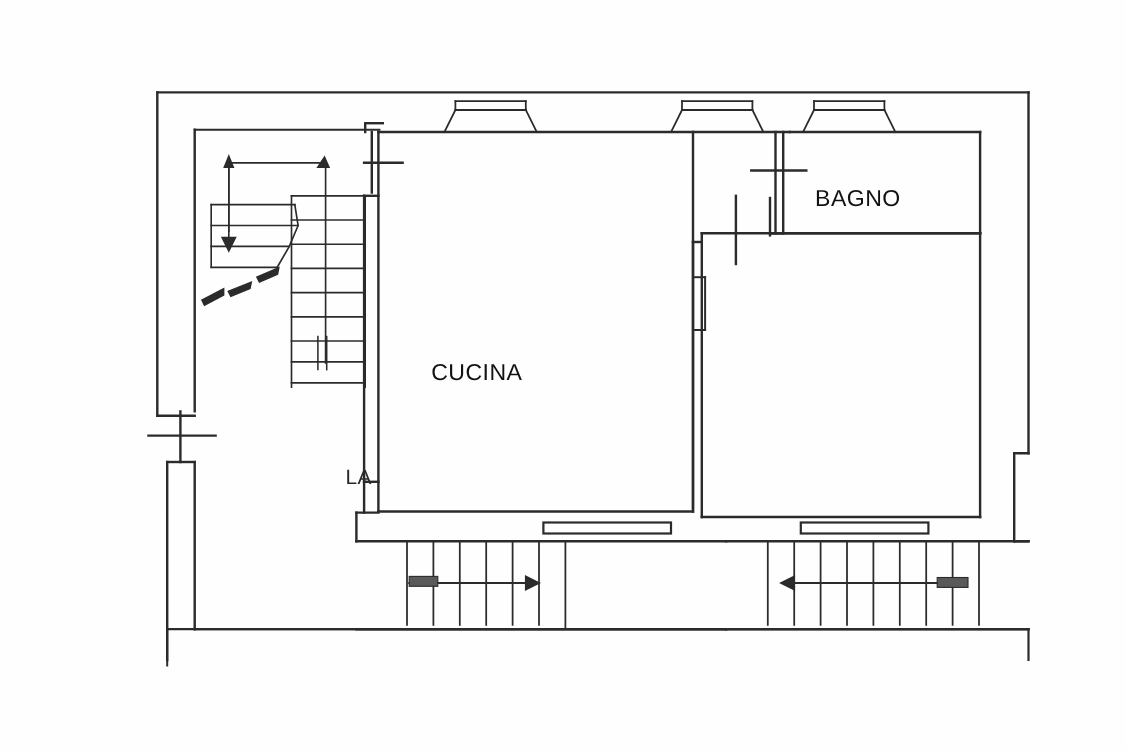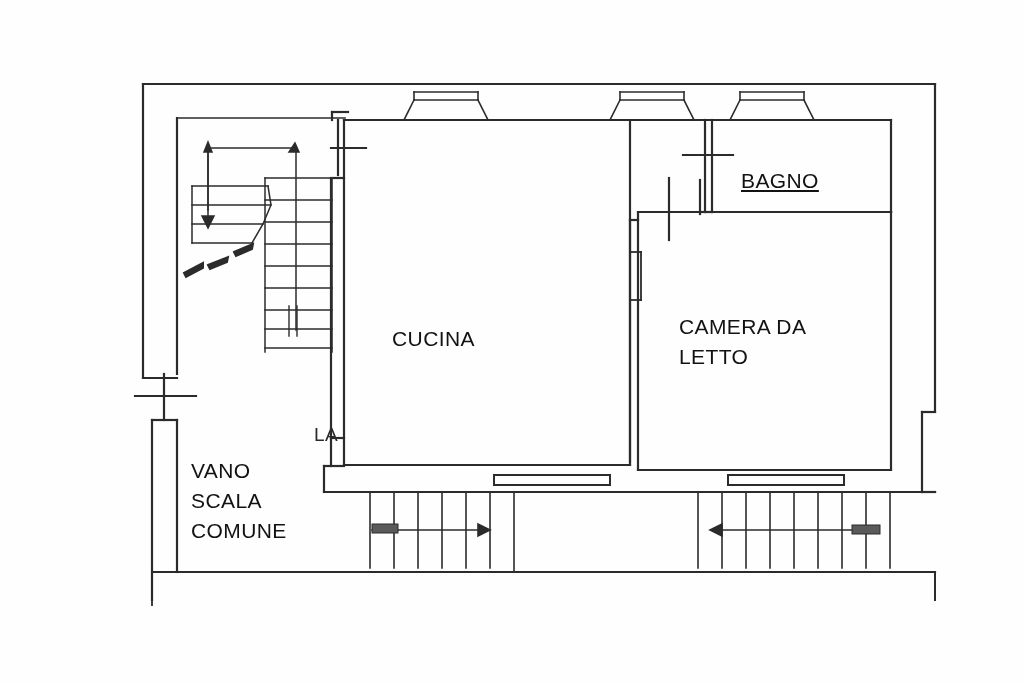--- a/index.html
+++ b/index.html
@@ -30,21 +30,21 @@
     position: absolute;
     color: #121212;
     font-family: "Liberation Sans", sans-serif;
     font-size: 21px;
     letter-spacing: 0.4px;
     line-height: 30px;
     white-space: pre-line;
     user-select: none;
   }
   #label-cucina { left: 392px; top: 312px; margin-top: 12px; }
-  #label-bagno  { left: 741px; top: 166px; text-decoration: underline; }
+  #label-bagno  { left: 741px; top: 166px; }
   #label-camera { left: 679px; top: 312px; }
   #label-vano   { left: 191px; top: 456px; }
   #label-la     { left: 314px; top: 420px; font-size: 19px; color: #2a2a2a; }
   #watermark {
     position: absolute;
     left: 500px; top: 4px;
     font-size: 17px;
     color: #fbfbfb;
     letter-spacing: 2px;
     user-select: none;
@@ -312,26 +312,21 @@
         <path d="M 152 572 L 152 605"></path>
       </g>
 
     </g>
   </svg>
 
   <div class="room-label" id="label-cucina">CUCINA</div>
 
   <div class="room-label" id="label-bagno">BAGNO</div>
 
-  <div class="room-label" id="label-camera">CAMERA DA
-LETTO</div>
-
-  <div class="room-label" id="label-vano">VANO
-SCALA
-COMUNE</div>
+
 
   <div class="room-label" id="label-la">LA</div>
 
   <div id="watermark"></div>
 
   <div id="watermark2"></div>
 
 </div>
 
 </body></html>

